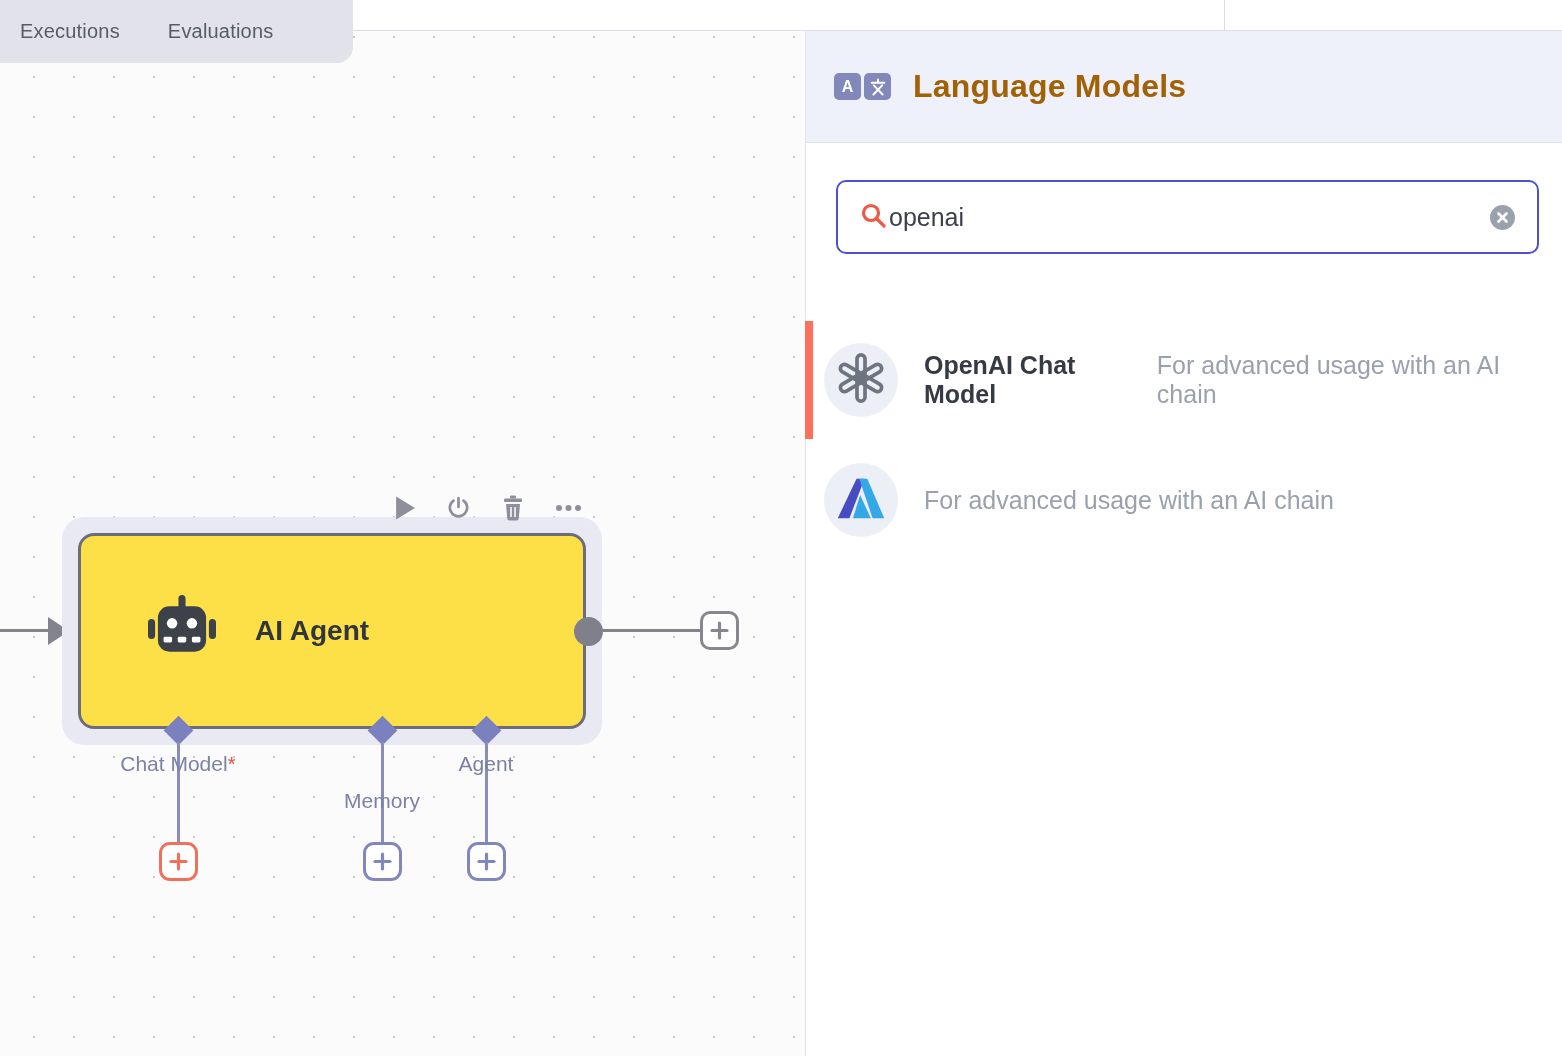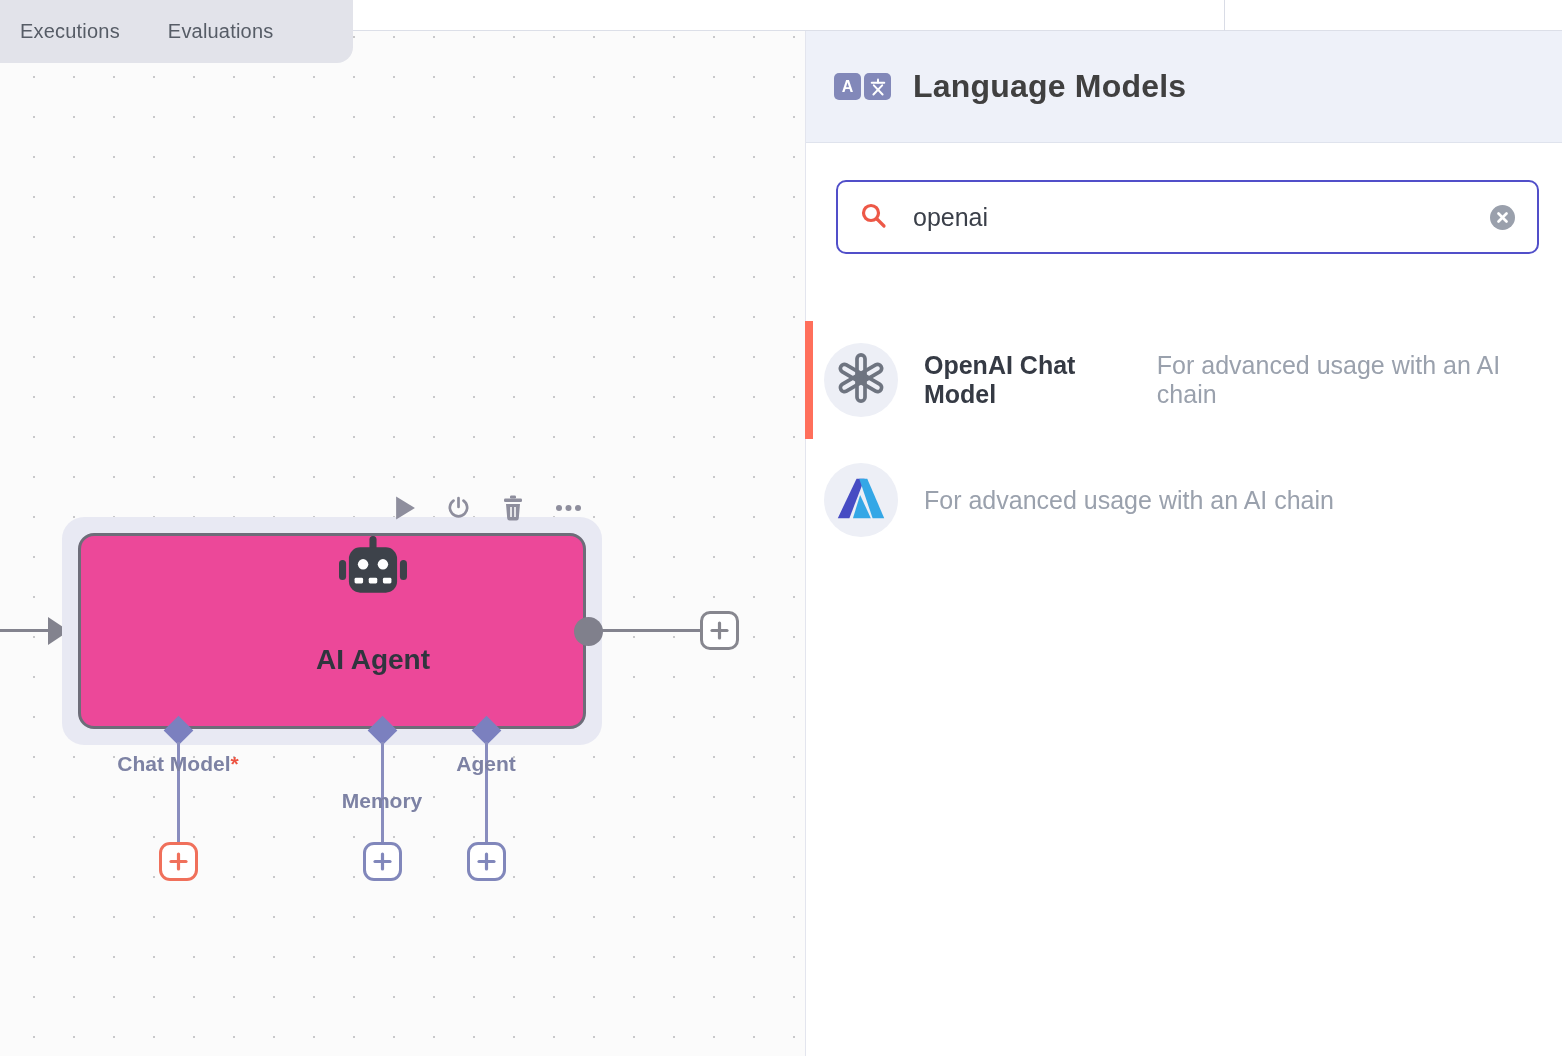--- a/index.html
+++ b/index.html
@@ -25,63 +25,63 @@
   .tab { font-size:20px; color:#565c66; cursor:pointer; letter-spacing:.2px; }
 
   
   .node-toolbar { position:absolute; left:393px; top:464px; display:flex; gap:30px; align-items:center; z-index:4; }
   .node-toolbar svg { display:block; }
 
   
   .node-glow { position:absolute; left:62px; top:517px; width:540px; height:228px;
                background:#e8e9f3; border-radius:22px; }
   .node-box { position:absolute; left:78px; top:533px; width:508px; height:196px;
-              background:#ec4899; border:3px solid #6d6d79; border-radius:16px;
-              display:flex; align-items:center; padding-left:82px; gap:36px;flex-direction:column; }
+              background:#fde047; border:3px solid #6d6d79; border-radius:16px;
+              display:flex; align-items:center; padding-left:64px; gap:36px; }
   .node-title { font-size:28px; font-weight:600; color:#30353e; }
 
   .conn-line-in  { position:absolute; left:0;   top:629px; width:50px;  height:3px; background:#83838e; }
   .conn-arrow-in { position:absolute; left:48px; top:617px; width:0; height:0;
                    border-top:14px solid transparent; border-bottom:14px solid transparent;
                    border-left:21px solid #83838e; }
   .conn-port-in  { position:absolute; left:66px; top:611px; width:18px; height:41px;
                    background:#83838e; border-radius:2px; }
   .conn-dot-out  { position:absolute; left:574px; top:617px; width:29px; height:29px;
                    border-radius:50%; background:#80808c; }
   .conn-line-out { position:absolute; left:601px; top:629px; width:100px; height:3px; background:#83838e; }
   .add-out-btn   { position:absolute; left:700px; top:611px; width:39px; height:39px;
                    background:#ffffff; border:3px solid #87878f; border-radius:10px;
                    display:flex; align-items:center; justify-content:center; cursor:pointer; }
 
   .diamond { position:absolute; width:21px; height:21px; background:#7b80bf; transform:rotate(45deg); top:720px; }
   .stem    { position:absolute; width:3px; background:#898dbe; top:742px; height:101px; }
   .sub-label { position:absolute; top:752px; transform:translateX(-50%);
-               font-size:21px; color:#7d82a4; white-space:nowrap;font-weight:bold; }
+               font-size:21px; color:#7d82a4; white-space:nowrap; }
   .sub-label .req { color:#ed5443; }
   .add-sub-btn { position:absolute; top:842px; width:39px; height:39px; background:#ffffff;
                  border-radius:11px; display:flex; align-items:center; justify-content:center; cursor:pointer; }
   .add-sub-btn.purple { border:3px solid #8187bb; }
   .add-sub-btn.orange { border:3px solid #f0705b; }
 
   
   .panel { position:absolute; left:805px; top:31px; width:757px; height:1025px;
            background:#ffffff; border-left:1px solid #e3e5ee; }
   .panel-header { position:absolute; left:0; top:0; width:100%; height:112px;
                   background:#eef1f9; border-bottom:1px solid #dfe3ed;
                   display:flex; align-items:center; padding-left:28px; }
   .translate-icon { display:flex; gap:3px; }
   .translate-icon .sq { width:27px; height:27px; background:#8288b9; border-radius:5px;
                         display:flex; align-items:center; justify-content:center;
                         color:#ffffff; font-size:16px; font-weight:700; }
-  .panel-title { font-size:32px; font-weight:700; color:#404040; margin-left:22px; letter-spacing:.2px; }
+  .panel-title { font-size:32px; font-weight:700; color:#a16207; margin-left:22px; letter-spacing:.2px; }
 
   .search-box { position:absolute; left:30px; top:149px; width:703px; height:74px;
                 background:#ffffff; border:2px solid #514fc9; border-radius:10px;
                 display:flex; align-items:center; padding:0 22px; }
-  .search-input { flex:1; margin-left:26px; border:none; outline:none; font-family:"Liberation Sans",sans-serif;
+  .search-input { flex:1; margin-left:2px; border:none; outline:none; font-family:"Liberation Sans",sans-serif;
                   font-size:25px; color:#3a3f49; background:transparent;
                   text-decoration:underline dotted #e05542; text-decoration-thickness:2px; text-underline-offset:7px; }
   .clear-btn { width:25px; height:25px; border-radius:50%; background:#9aa0ac; border:none;
                display:flex; align-items:center; justify-content:center; cursor:pointer; flex:0 0 auto; }
 
   .item-indicator { position:absolute; left:-1px; top:290px; width:8px; height:118px; background:#ff6f5b; }
   .panel-item { position:absolute; left:0; width:100%; height:124px;
                 display:flex; align-items:center; padding-left:18px; gap:26px; cursor:pointer; }
   .panel-item.one { top:287px; }
   .panel-item.two { top:407px; }

